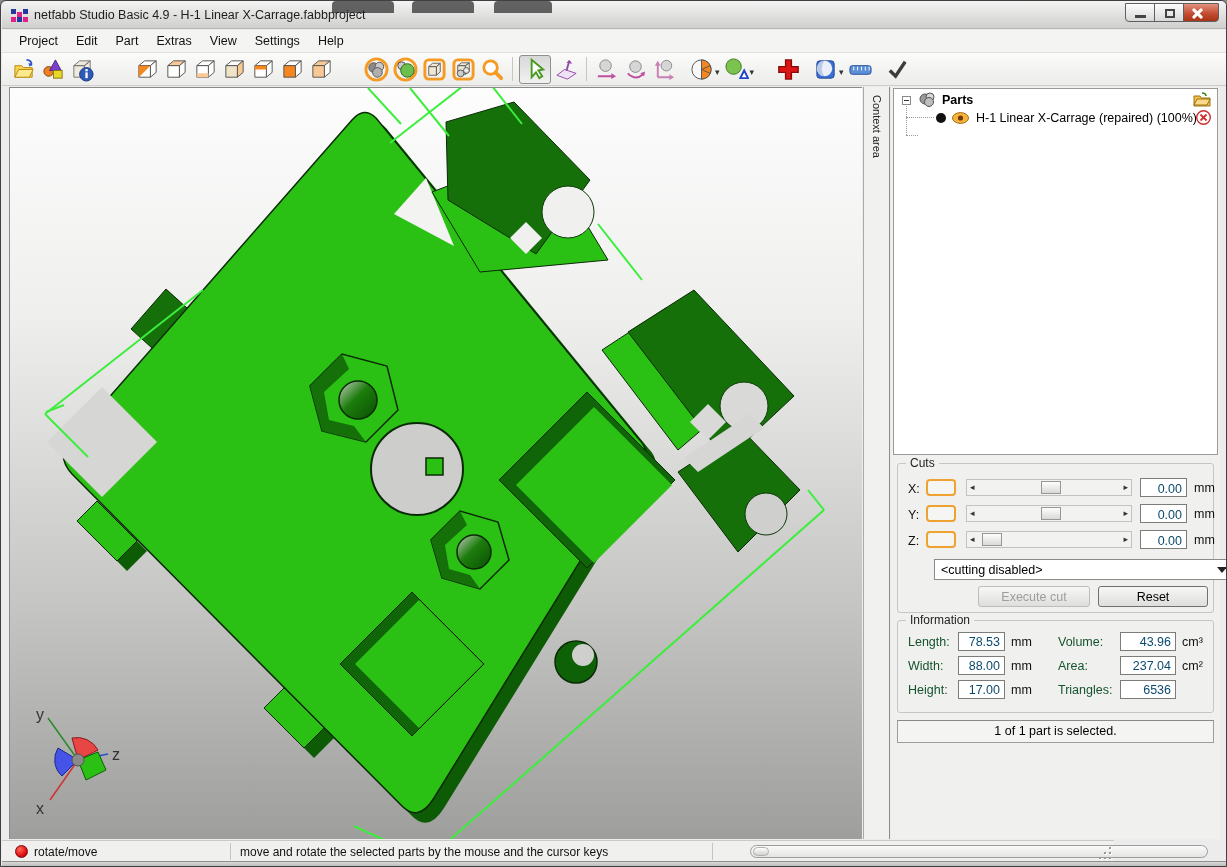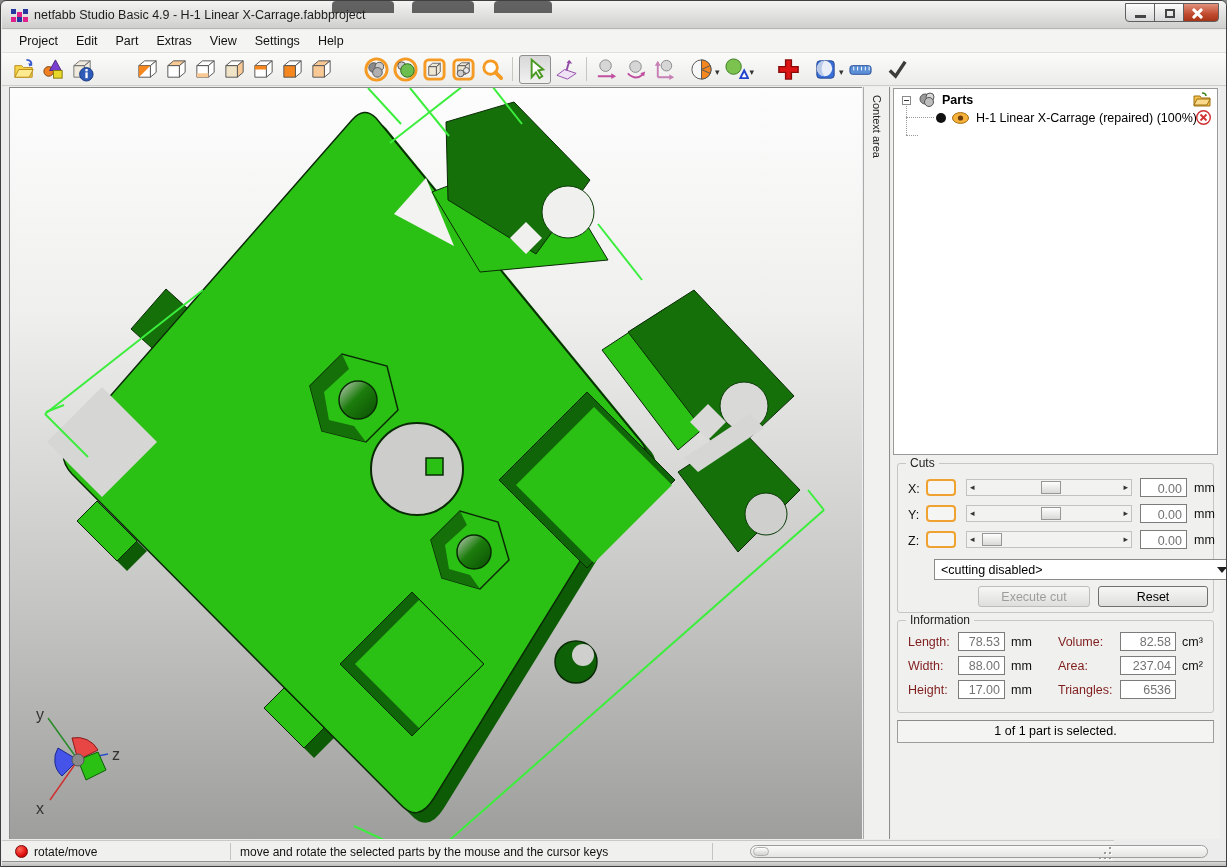--- a/index.html
+++ b/index.html
@@ -48,29 +48,29 @@
   .dotline-h{position:absolute;border-top:1px dotted #9a9a9a;}
   .tree-right{position:absolute;right:6px;top:1px;}
   
   .groupbox{position:absolute;border:1px solid #c6c6c4;border-radius:3px;}
   .legend{position:absolute;top:-8px;left:8px;background:#f0f0ee;padding:0 4px;font-size:12px;color:#222;}
   .cut-label{position:absolute;font-size:12.5px;color:#111;}
   .toggle{position:absolute;width:30px;height:17px;border:2px solid #f0a231;border-radius:4px;background:#f5f5f3;}
   .slider{position:absolute;height:17px;background:#f2f2f0;border:1px solid #c2c2c0;}
   .sl-arrow{position:absolute;top:2px;font-size:9px;color:#333;}
   .sl-thumb{position:absolute;top:1px;width:20px;height:13px;background:linear-gradient(#fefefe,#d9d9d7);border:1px solid #979795;}
-  .valbox{position:absolute;width:47px;height:19px;background:#fff;border:1px solid #7c7c7a;font-size:12.5px;text-align:right;padding:2px 4px 0 0;color:#737373;}
+  .valbox{position:absolute;width:47px;height:19px;background:#fff;border:1px solid #7c7c7a;font-size:12.5px;text-align:right;padding:2px 4px 0 0;color:#0c4a6e;}
   .unit{position:absolute;font-size:12.5px;color:#111;}
   .dropdown{position:absolute;height:21px;background:#fff;border:1px solid #8a8a88;font-size:12.5px;color:#000;padding:3px 0 0 6px;}
   .dd-arrow{position:absolute;right:6px;top:7px;width:0;height:0;border-left:5px solid transparent;border-right:5px solid transparent;border-top:6px solid #222;}
   .btn{position:absolute;height:21px;background:linear-gradient(#f7f7f6,#dededc);border:1px solid #9d9d9b;border-radius:3px;font-size:12.5px;text-align:center;padding-top:3px;}
   .btn.disabled{color:#9d9d9b;border-color:#bdbdbb;}
   .btn.normal{color:#000;border-color:#707070;}
   .sunkbox{position:absolute;background:#f4f4f2;border:1px solid #9d9d9b;border-top-color:#8a8a88;font-size:12.5px;color:#000;text-align:center;padding-top:3px;}
-  .info-label{position:absolute;font-size:12.5px;color:#7f1d1d;}
+  .info-label{position:absolute;font-size:12.5px;color:#14532d;}
   
   .statusbar{position:absolute;left:1px;top:839px;width:1112px;height:21px;background:#f0f0ee;border-top:1px solid #c9c9c7;font-size:12px;color:#111;}
   .sb-sep{position:absolute;top:2px;width:1px;height:17px;background:#c4c4c2;}
   .sb-dot{position:absolute;left:13px;top:4px;width:13px;height:13px;border-radius:50%;background:radial-gradient(circle at 35% 30%,#ff6a5a,#e01010 60%,#900);border:1px solid #7a0a0a;}
   .progress{position:absolute;left:748px;top:4px;width:458px;height:13px;border:1px solid #9c9c9a;border-radius:7px;background:linear-gradient(#fafafa,#e4e4e2);}
   .progress i{position:absolute;left:2px;top:1px;width:16px;height:9px;border-radius:5px;background:linear-gradient(#fff,#d2d2d0);border:1px solid #b0b0ae;}
   .grip{position:absolute;right:3px;bottom:2px;width:13px;height:13px;}
   .grip i{position:absolute;width:2px;height:2px;background:#9a9a98;box-shadow:1px 1px 0 #fff;}
   .bottomframe{position:absolute;left:1px;top:860px;width:1225px;height:7px;background:linear-gradient(#d9d9d7,#aeaeac);border-top:1px solid #8f8f8d;}
 </style>
@@ -520,21 +520,21 @@
       <span class="info-label" style="left:10px;top:14px;">Length:</span>
       <span class="valbox" style="left:60px;top:11px;">78.53</span>
       <span class="unit" style="left:113px;top:14px;">mm</span>
       <span class="info-label" style="left:10px;top:38px;">Width:</span>
       <span class="valbox" style="left:60px;top:35px;">88.00</span>
       <span class="unit" style="left:113px;top:38px;">mm</span>
       <span class="info-label" style="left:10px;top:62px;">Height:</span>
       <span class="valbox" style="left:60px;top:59px;">17.00</span>
       <span class="unit" style="left:113px;top:62px;">mm</span>
       <span class="info-label" style="left:160px;top:14px;">Volume:</span>
-      <span class="valbox" style="left:222px;top:11px;width:56px;">82.58</span>
+      <span class="valbox" style="left:222px;top:11px;width:56px;">43.96</span>
       <span class="unit" style="left:284px;top:14px;">cm³</span>
       <span class="info-label" style="left:160px;top:38px;">Area:</span>
       <span class="valbox" style="left:222px;top:35px;width:56px;">237.04</span>
       <span class="unit" style="left:284px;top:38px;">cm²</span>
       <span class="info-label" style="left:160px;top:62px;text-align:center;">Triangles:</span>
       <span class="valbox" style="left:222px;top:59px;width:56px;">6536</span>
     </div>
 
     <div class="sunkbox" style="left:6px;top:633px;width:317px;height:23px;">1 of 1 part is selected.</div>
   </div>

